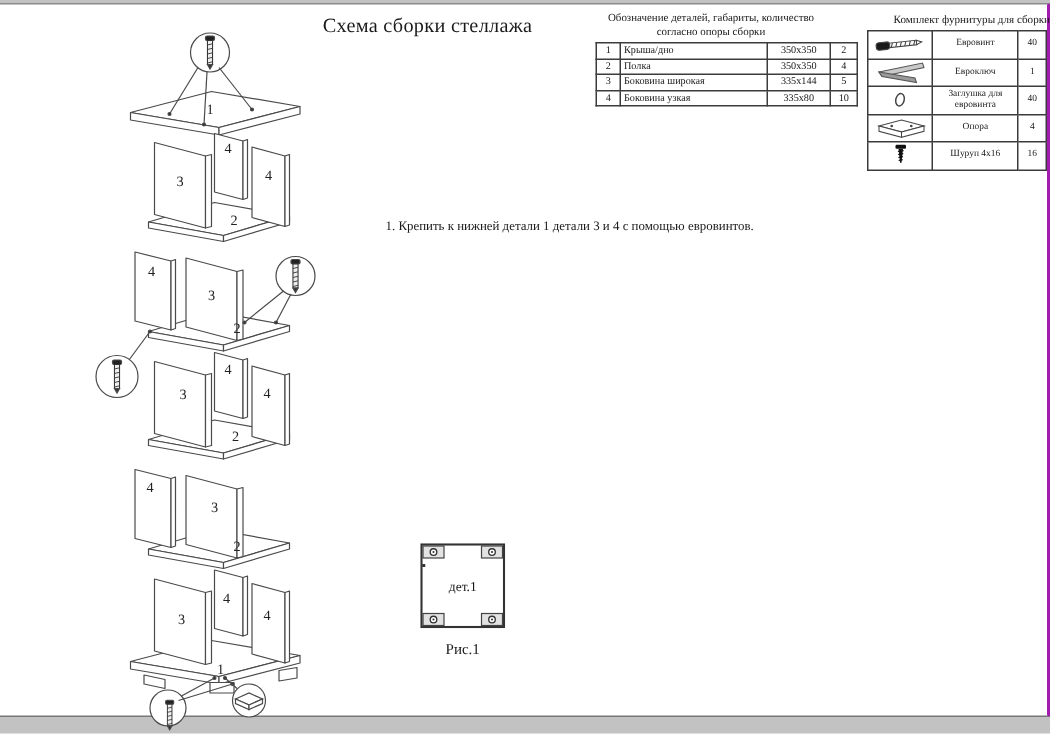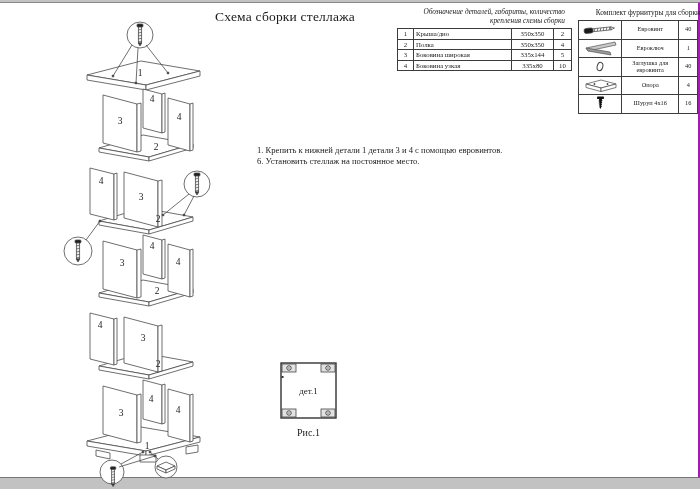--- a/index.html
+++ b/index.html
@@ -15,22 +15,22 @@
     border-top:1px solid #8a8a8a;
     border-bottom:1px solid #777;
     border-right:3px solid #a21caf;
   }
   .abs{position:absolute;}
   .doc-title{
     left:195px;top:6px;width:180px;text-align:center;
     font-size:13.5px;letter-spacing:.2px;
   }
   .parts-header{
-    left:383px;top:5px;width:182px;text-align:right;
-    font-size:7.3px;line-height:8.6px;font-style:italic;
+    left:383px;top:5px;width:182px;text-align:center;
+    font-size:7.3px;line-height:8.6px;
   }
   table{border-collapse:collapse;}
   td{border:1px solid #3c3c3c;padding:0 2px;vertical-align:middle;}
   .parts-table{left:397px;top:25px;}
   .parts-table td{font-size:6.8px;height:9.5px;line-height:7px;}
   .parts-table .c-num{width:11px;text-align:center;}
   .parts-table .c-name{width:93px;text-align:left;}
   .parts-table .c-size{width:37px;text-align:center;}
   .parts-table .c-qty{width:13px;text-align:center;}
   .hw-title{
@@ -53,21 +53,21 @@
 </style>
 </head>
 <body>
 
 <div class="page">
 
   <div class="abs doc-title">Схема сборки стеллажа</div>
 
   <div class="abs parts-header">
     <div>Обозначение деталей, габариты, количество</div>
-    <div>крепления схемы сборки</div>
+    <div>согласно опоры сборки</div>
   </div>
 
   <table class="abs parts-table">
     <tbody>
         <tr>
       <td class="c-num">1</td>
       <td class="c-name">Крыша/дно</td>
       <td class="c-size">350х350</td>
       <td class="c-qty">2</td>
     </tr>
@@ -161,21 +161,20 @@
         </svg>
       </td>
       <td class="c-name">Шуруп 4х16</td>
       <td class="c-qty">16</td>
     </tr>
   </tbody>
     </table>
 
   <div class="abs instructions">
     <div>1. Крепить к нижней детали 1 детали 3 и 4 с помощью евровинтов.</div>
-    <div>6. Установить стеллаж на постоянное место.</div>
   </div>
 
   <svg class="abs" style="left:0;top:0;" width="260" height="487" viewBox="0 0 260 487">
     <defs>
       <g id="cscrew">
         <rect x="-3" y="-11" width="6" height="3" rx="1" fill="#222"></rect>
         <rect x="-1.7" y="-8" width="3.4" height="16" fill="#eee" stroke="#333" stroke-width="0.7"></rect>
         <line x1="-1.7" y1="-5" x2="1.7" y2="-5.8" stroke="#333" stroke-width="0.6"></line>
         <line x1="-1.7" y1="-2" x2="1.7" y2="-2.8" stroke="#333" stroke-width="0.6"></line>
         <line x1="-1.7" y1="1" x2="1.7" y2="0.2" stroke="#333" stroke-width="0.6"></line>

